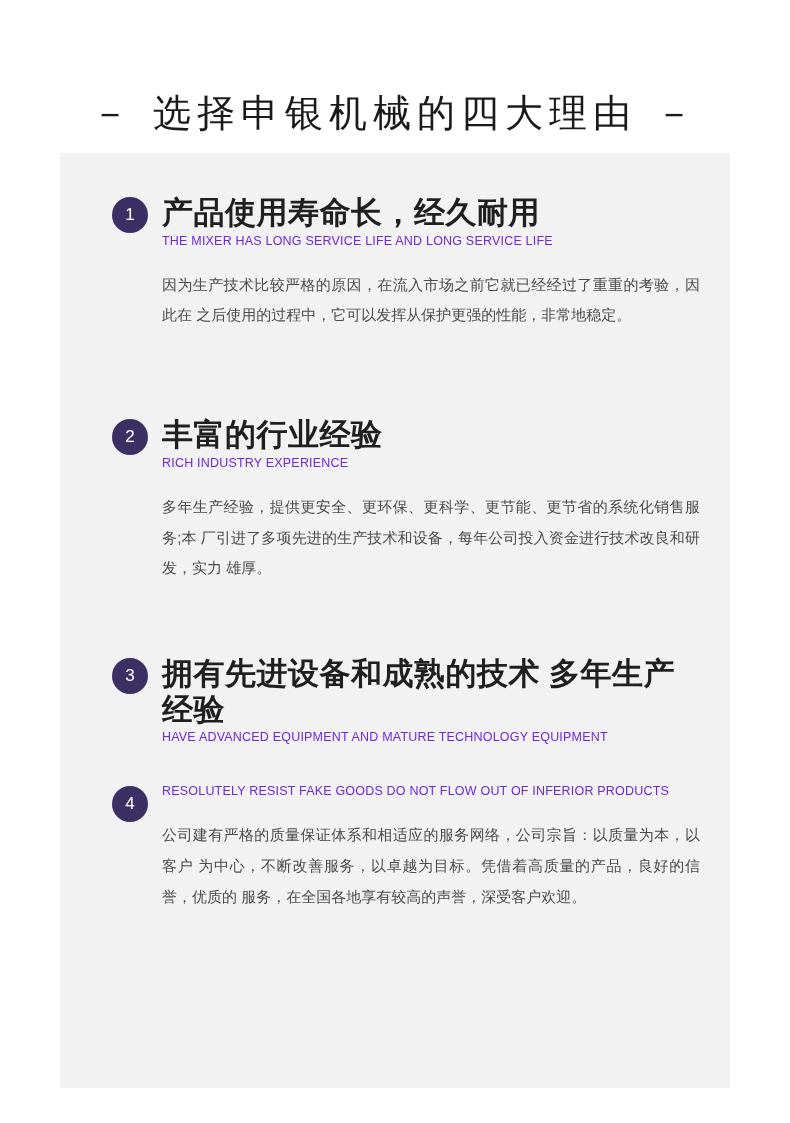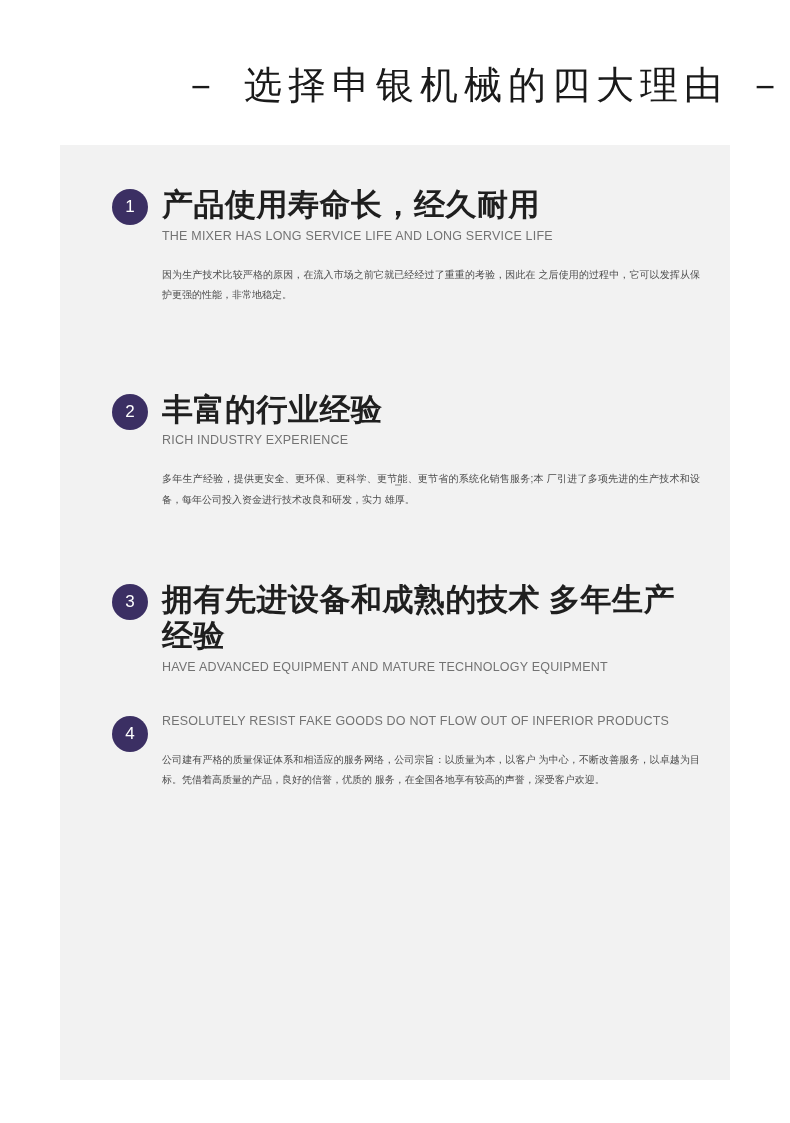--- a/index.html
+++ b/index.html
@@ -14,27 +14,27 @@
     color: #333333;
     overflow: hidden;
   }
   .page {
     position: relative;
     width: 790px;
     height: 1123px;
     box-sizing: border-box;
   }
   .page-title {
-    text-align: right;
+    text-align: center;
     font-size: 38px;
     font-weight: 400;
     letter-spacing: 6px;
     color: #1a1a1a;
-    margin: 0;
-    padding-top: 60px;
+    margin: 8px;
+    padding-top: 80px;
     padding-bottom: 0;
     font-family: "DejaVu Serif", "Liberation Serif", serif;
     white-space: nowrap;
   }
   .panel {
     position: absolute;
     left: 60px;
     top: 145px;
     width: 670px;
     height: 935px;
@@ -77,27 +77,27 @@
   .reason-title {
     font-size: 31px;
     font-weight: bold;
     color: #1f1f1f;
     letter-spacing: 0.5px;
     line-height: 1.15;
     margin: 0 0 3px 0;
   }
   .reason-sub {
     font-size: 12.5px;
-    color: #737373;
+    color: #6d28d9;
     letter-spacing: 0.2px;
-    margin: 6px 0 22px 0;
+    margin: 0 0 22px 0;
     font-family: "Liberation Sans", sans-serif;
   }
   .reason-body {
-    font-size: 10px;
+    font-size: 15px;
     color: #4b4b4b;
     line-height: 2.05;
     margin: 0;
     max-width: 560px;
     text-align: justify;
   }
   .divider-dot {
     position: absolute;
     left: 50%;
     width: 6px;

